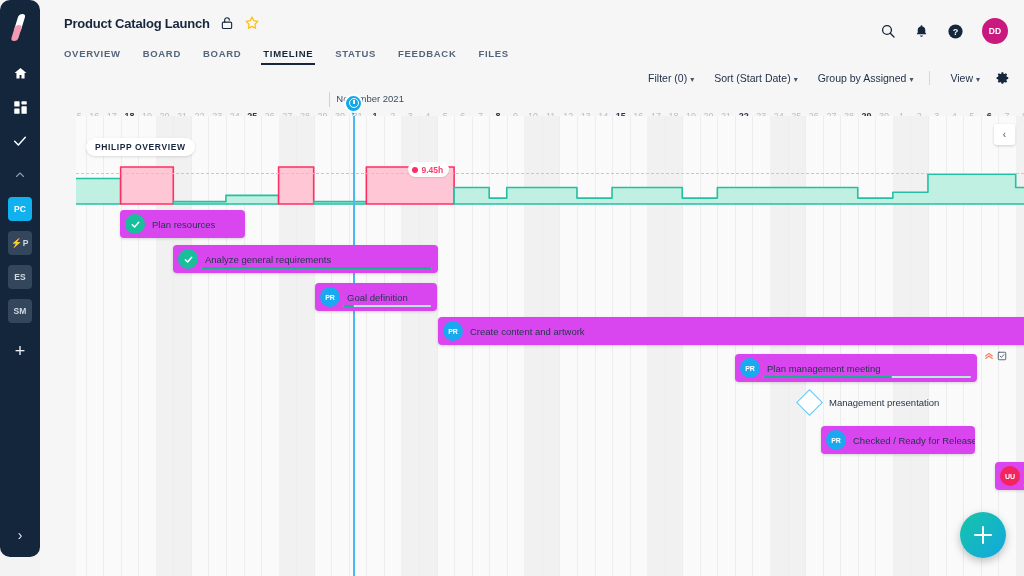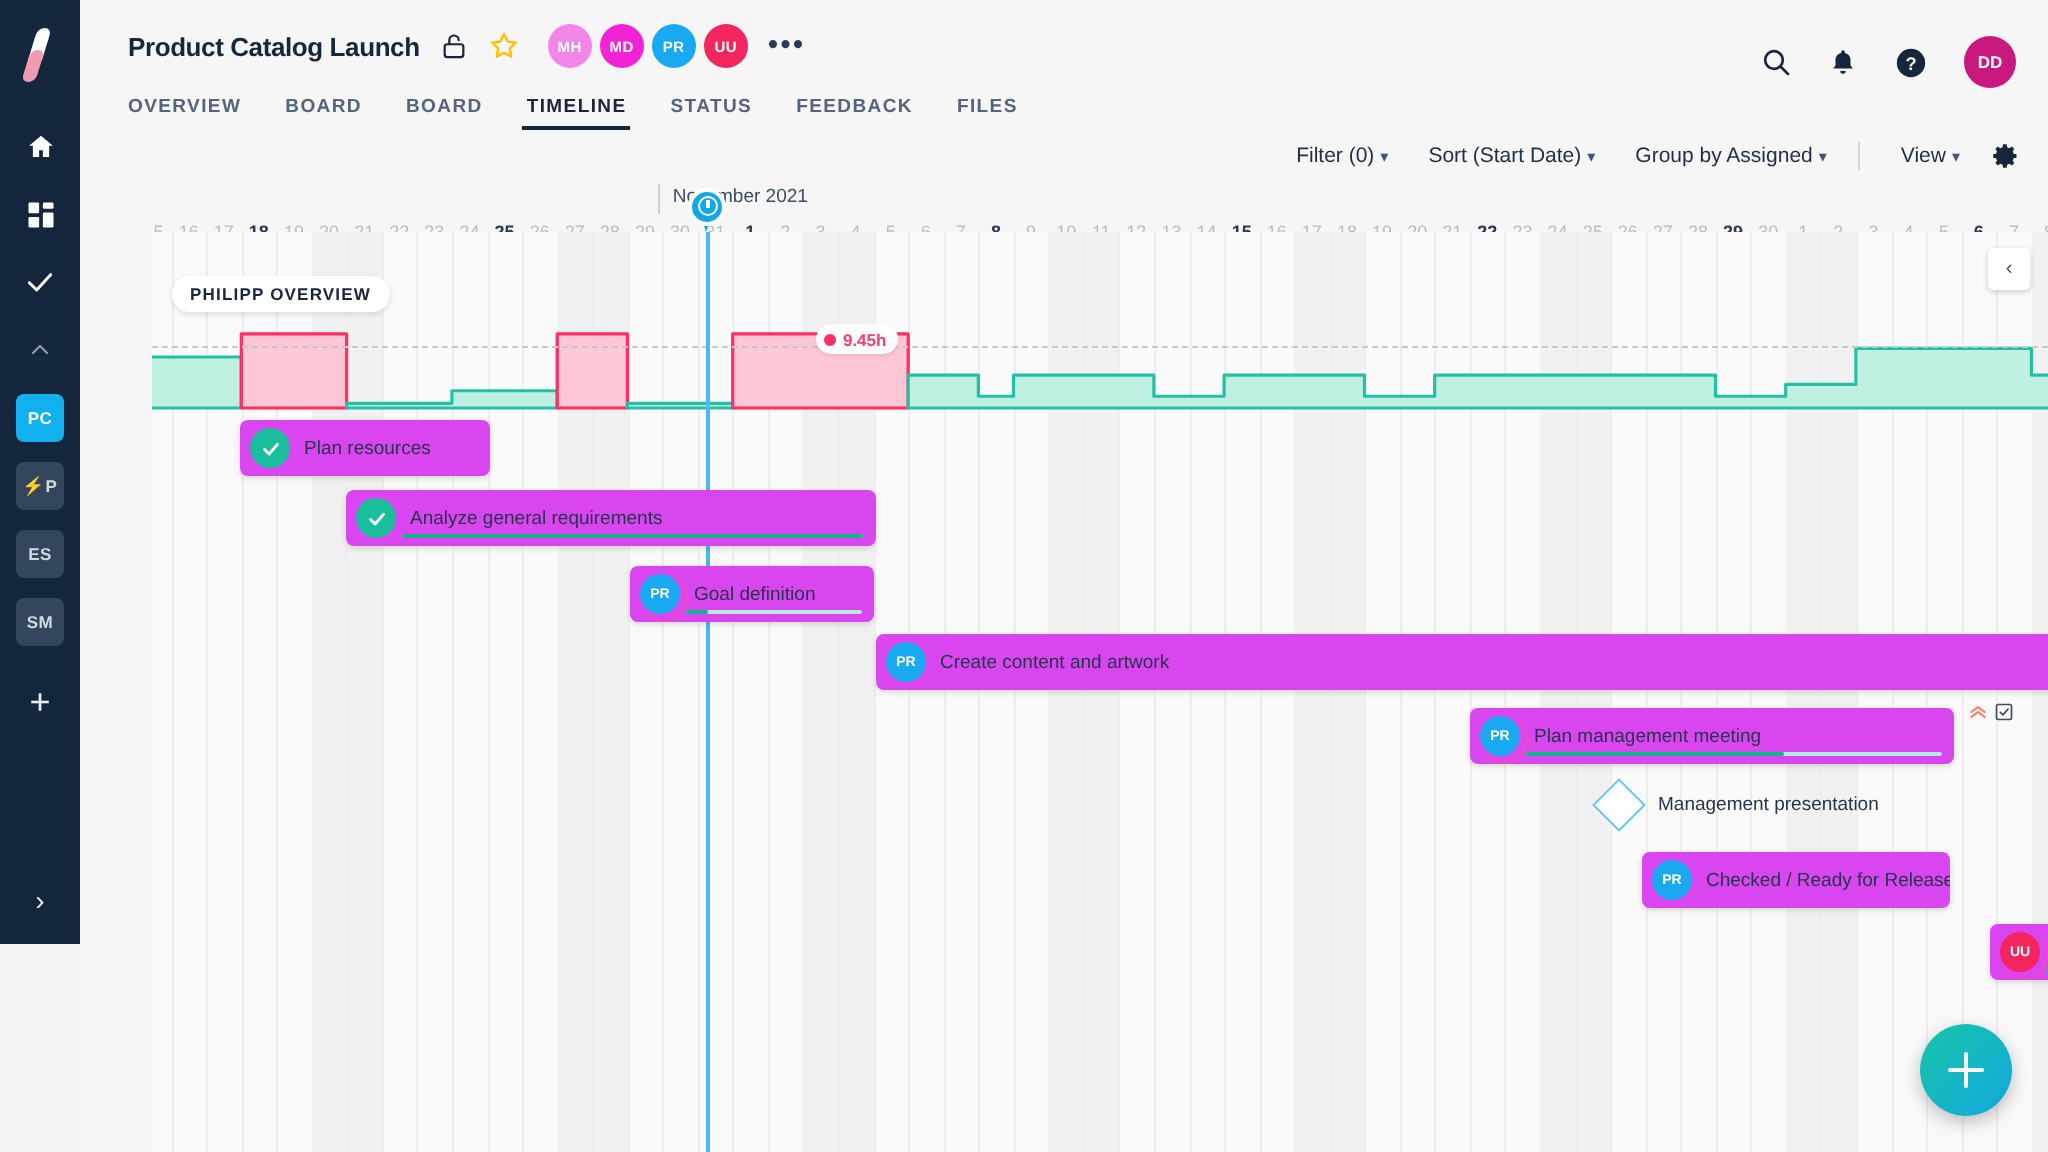--- a/index.html
+++ b/index.html
@@ -7,23 +7,23 @@
   body {
     font-family: "Liberation Sans", sans-serif;
     background:#f3f3f3;
     color:#132a43;
     -webkit-font-smoothing:antialiased;
   }
   .app { position:relative; width:1024px; height:576px; display:flex; }
 
   
   .rail {
-    width:40px; height:472px; background:#13263c;
+    width:40px; height:557px; background:#13263c;
     display:flex; flex-direction:column; align-items:center;
-    flex:0 0 40px; position:relative; z-index:40;
+    flex:0 0 40px; position:relative; z-index:40;border-radius:10px;
   }
   .rail-logo { width:40px; height:56px; display:flex; align-items:center; justify-content:center; }
   .logo-mark { position:relative; width:16px; height:28px; }
   .logo-mark i {
     position:absolute; display:block; width:7px; height:19px; border-radius:4px;
     transform:skewX(-17deg);
   }
   .logo-mark i.a { background:#ffffff; left:4px; top:0; }
   .logo-mark i.b { background:#f29ab4; left:1px; top:11px; height:16px; }
   .rail-icon {
@@ -288,35 +288,20 @@
         <div class="ic-btn">
           <svg width="14" height="16" viewBox="0 0 24 24" fill="none" stroke="#16263c" stroke-width="1.9" stroke-linecap="round">
               <rect x="4" y="10.5" width="16" height="11" rx="2.2"></rect>
               <path d="M8 10.5V7a4 4 0 0 1 8 0"></path>
             </svg>
         </div>
         <div class="ic-btn">
           <svg width="16" height="16" viewBox="0 0 24 24" fill="none" stroke="#ffc107" stroke-width="1.9" stroke-linejoin="round">
               <path d="M12 3l2.7 5.6 6.1.9-4.4 4.3 1 6.1-5.4-2.9-5.4 2.9 1-6.1L3.2 9.5l6.1-.9z"></path>
             </svg>
-        </div>
-        <div class="avatars">
-          <div class="av" style="background:#f286e8">
-            <span>MH</span>
-            </div>
-          <div class="av" style="background:#f223d7">
-            <span>MD</span>
-            </div>
-          <div class="av" style="background:#19a9f0">
-            <span>PR</span>
-            </div>
-          <div class="av" style="background:#f4245f">
-            <span>UU</span>
-            </div>
-          <div class="dots">•••</div>
         </div>
       </div>
 
       <nav class="tabs">
         <div class="tab">OVERVIEW</div>
         <div class="tab">BOARD</div>
         <div class="tab">BOARD</div>
         <div class="tab active">TIMELINE</div>
         <div class="tab">STATUS</div>
         <div class="tab">FEEDBACK</div>

